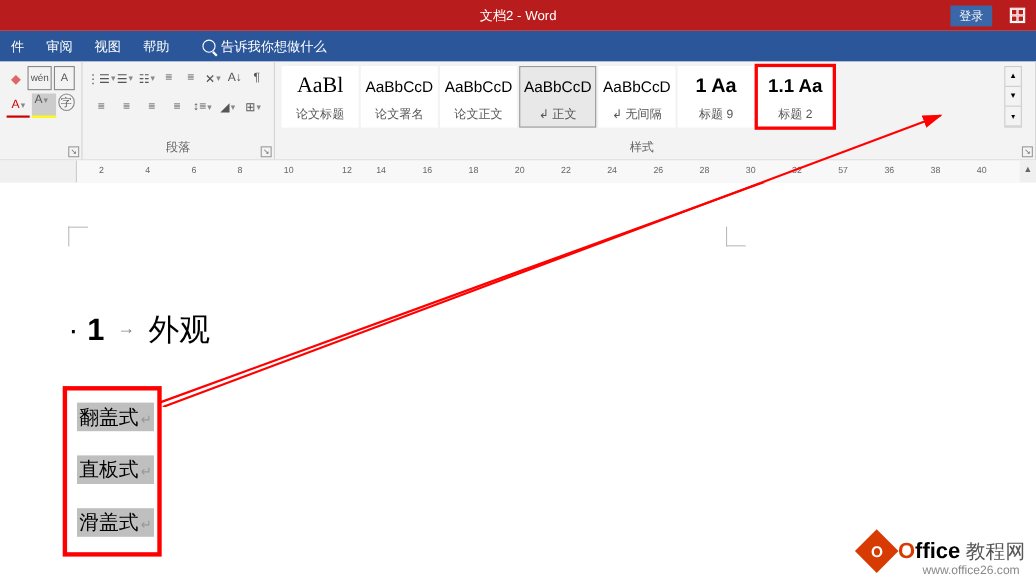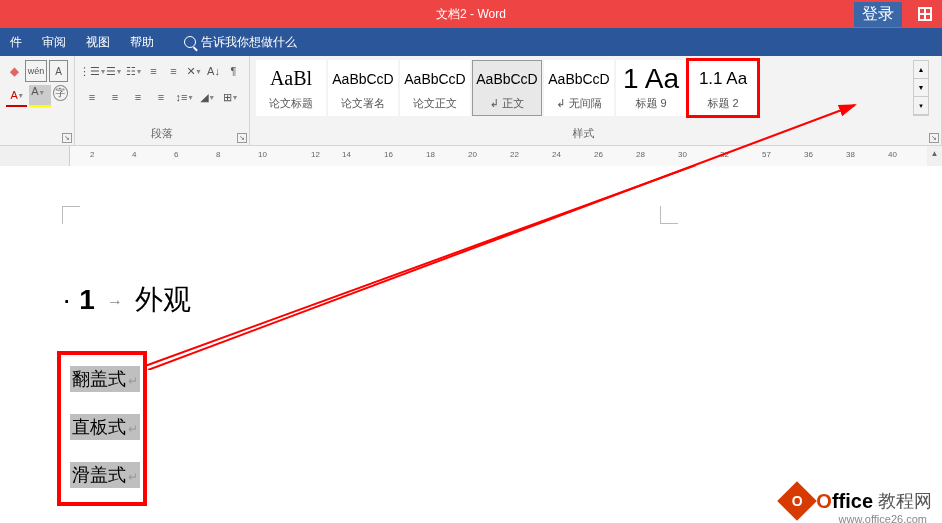--- a/index.html
+++ b/index.html
@@ -1,19 +1,19 @@
 <!DOCTYPE html>
 <html><head>
   <meta charset="utf-8">
   <style>
     * { margin: 0; padding: 0; box-sizing: border-box; }
     body { font-family: "Microsoft YaHei", "Segoe UI", sans-serif; background: #fff; overflow: hidden; width: 942px; height: 523px; position: relative; }
     
-    .title-bar { height: 28px; background: #ef4444; display: flex; align-items: center; justify-content: center; color: #fff; font-size: 12px; position: relative; text-align: right; }
-    .title-bar .login { position: absolute; right: 40px; background: #3a67a8; padding: 2px 8px; font-size: 16px; }
+    .title-bar { height: 28px; background: #b91c1c; display: flex; align-items: center; justify-content: center; color: #fff; font-size: 12px; position: relative; text-align: right; }
+    .title-bar .login { position: absolute; right: 40px; background: #3a67a8; padding: 2px 8px; font-size: 11px; }
     .title-bar .grid-icon { position: absolute; right: 10px; width: 14px; height: 14px; border: 1px solid #fff; display: flex; flex-wrap: wrap; }
     .title-bar .grid-icon span { width: 50%; height: 50%; border: 0.5px solid #fff; box-sizing: border-box; }
     
     .menu-bar { height: 28px; background: #2b579a; display: flex; align-items: center; padding: 0 10px; gap: 20px; color: #fff; font-size: 12px; }
     .menu-bar .menu-item { cursor: pointer; }
     .menu-bar .search-hint { display: flex; align-items: center; gap: 5px; margin-left: 10px; }
     .menu-bar .search-icon { width: 12px; height: 12px; border: 1.5px solid #fff; border-radius: 50%; position: relative; }
     .menu-bar .search-icon::after { content: ''; width: 5px; height: 1.5px; background: #fff; position: absolute; bottom: -2px; right: -3px; transform: rotate(45deg); }
     
     .ribbon { height: 90px; background: #f3f3f3; border-bottom: 1px solid #d4d4d4; display: flex; position: relative; }
@@ -36,22 +36,22 @@
     .para-group { width: 175px; }
     .para-row { display: flex; gap: 1px; margin-bottom: 4px; }
     
     .styles-group { flex: 1; padding-right: 30px; }
     .style-gallery { display: flex; gap: 2px; height: 58px; position: relative; }
     .style-item { width: 70px; height: 56px; border: 1px solid transparent; display: flex; flex-direction: column; align-items: center; justify-content: center; cursor: pointer; background: #fff; }
     .style-item.sel { border: 1px solid #999; background: #e8e8e8; }
     .style-item.highlighted { outline: 3px solid red; outline-offset: -1px; }
     .style-preview { font-size: 14px; height: 26px; display: flex; align-items: center; }
     .style-preview.title { font-size: 20px; font-family: SimSun; }
-    .style-preview.h1 { font-size: 28px; font-weight: normal; }
-    .style-preview.h2 { font-size: 17px; font-weight: normal; }
+    .style-preview.h1 { font-size: 18px; font-weight: bold; }
+    .style-preview.h2 { font-size: 17px; font-weight: bold; }
     .style-name { font-size: 11px; color: #555; margin-top: 4px; }
     .gallery-arrows { position: absolute; right: -18px; top: 0; width: 16px; height: 56px; border: 1px solid #ccc; display: flex; flex-direction: column; }
     .gallery-arrows div { flex: 1; display: flex; align-items: center; justify-content: center; font-size: 7px; border-bottom: 1px solid #ccc; cursor: pointer; }
     
     .ruler-area { height: 20px; background: #fff; position: relative; display: flex; border-bottom: 1px solid #e0e0e0; }
     .ruler-corner { width: 70px; height: 20px; background: #f0f0f0; border-right: 1px solid #ccc; position: relative; }
     .ruler { flex: 1; height: 20px; background: #f8f8f8; position: relative; font-size: 8px; color: #666; overflow: hidden; }
     .ruler-mark { position: absolute; top: 4px; height: 12px; }
     
     .doc-area { position: absolute; top: 166px; left: 0; right: 0; bottom: 0; background: #fff; overflow: hidden; }

